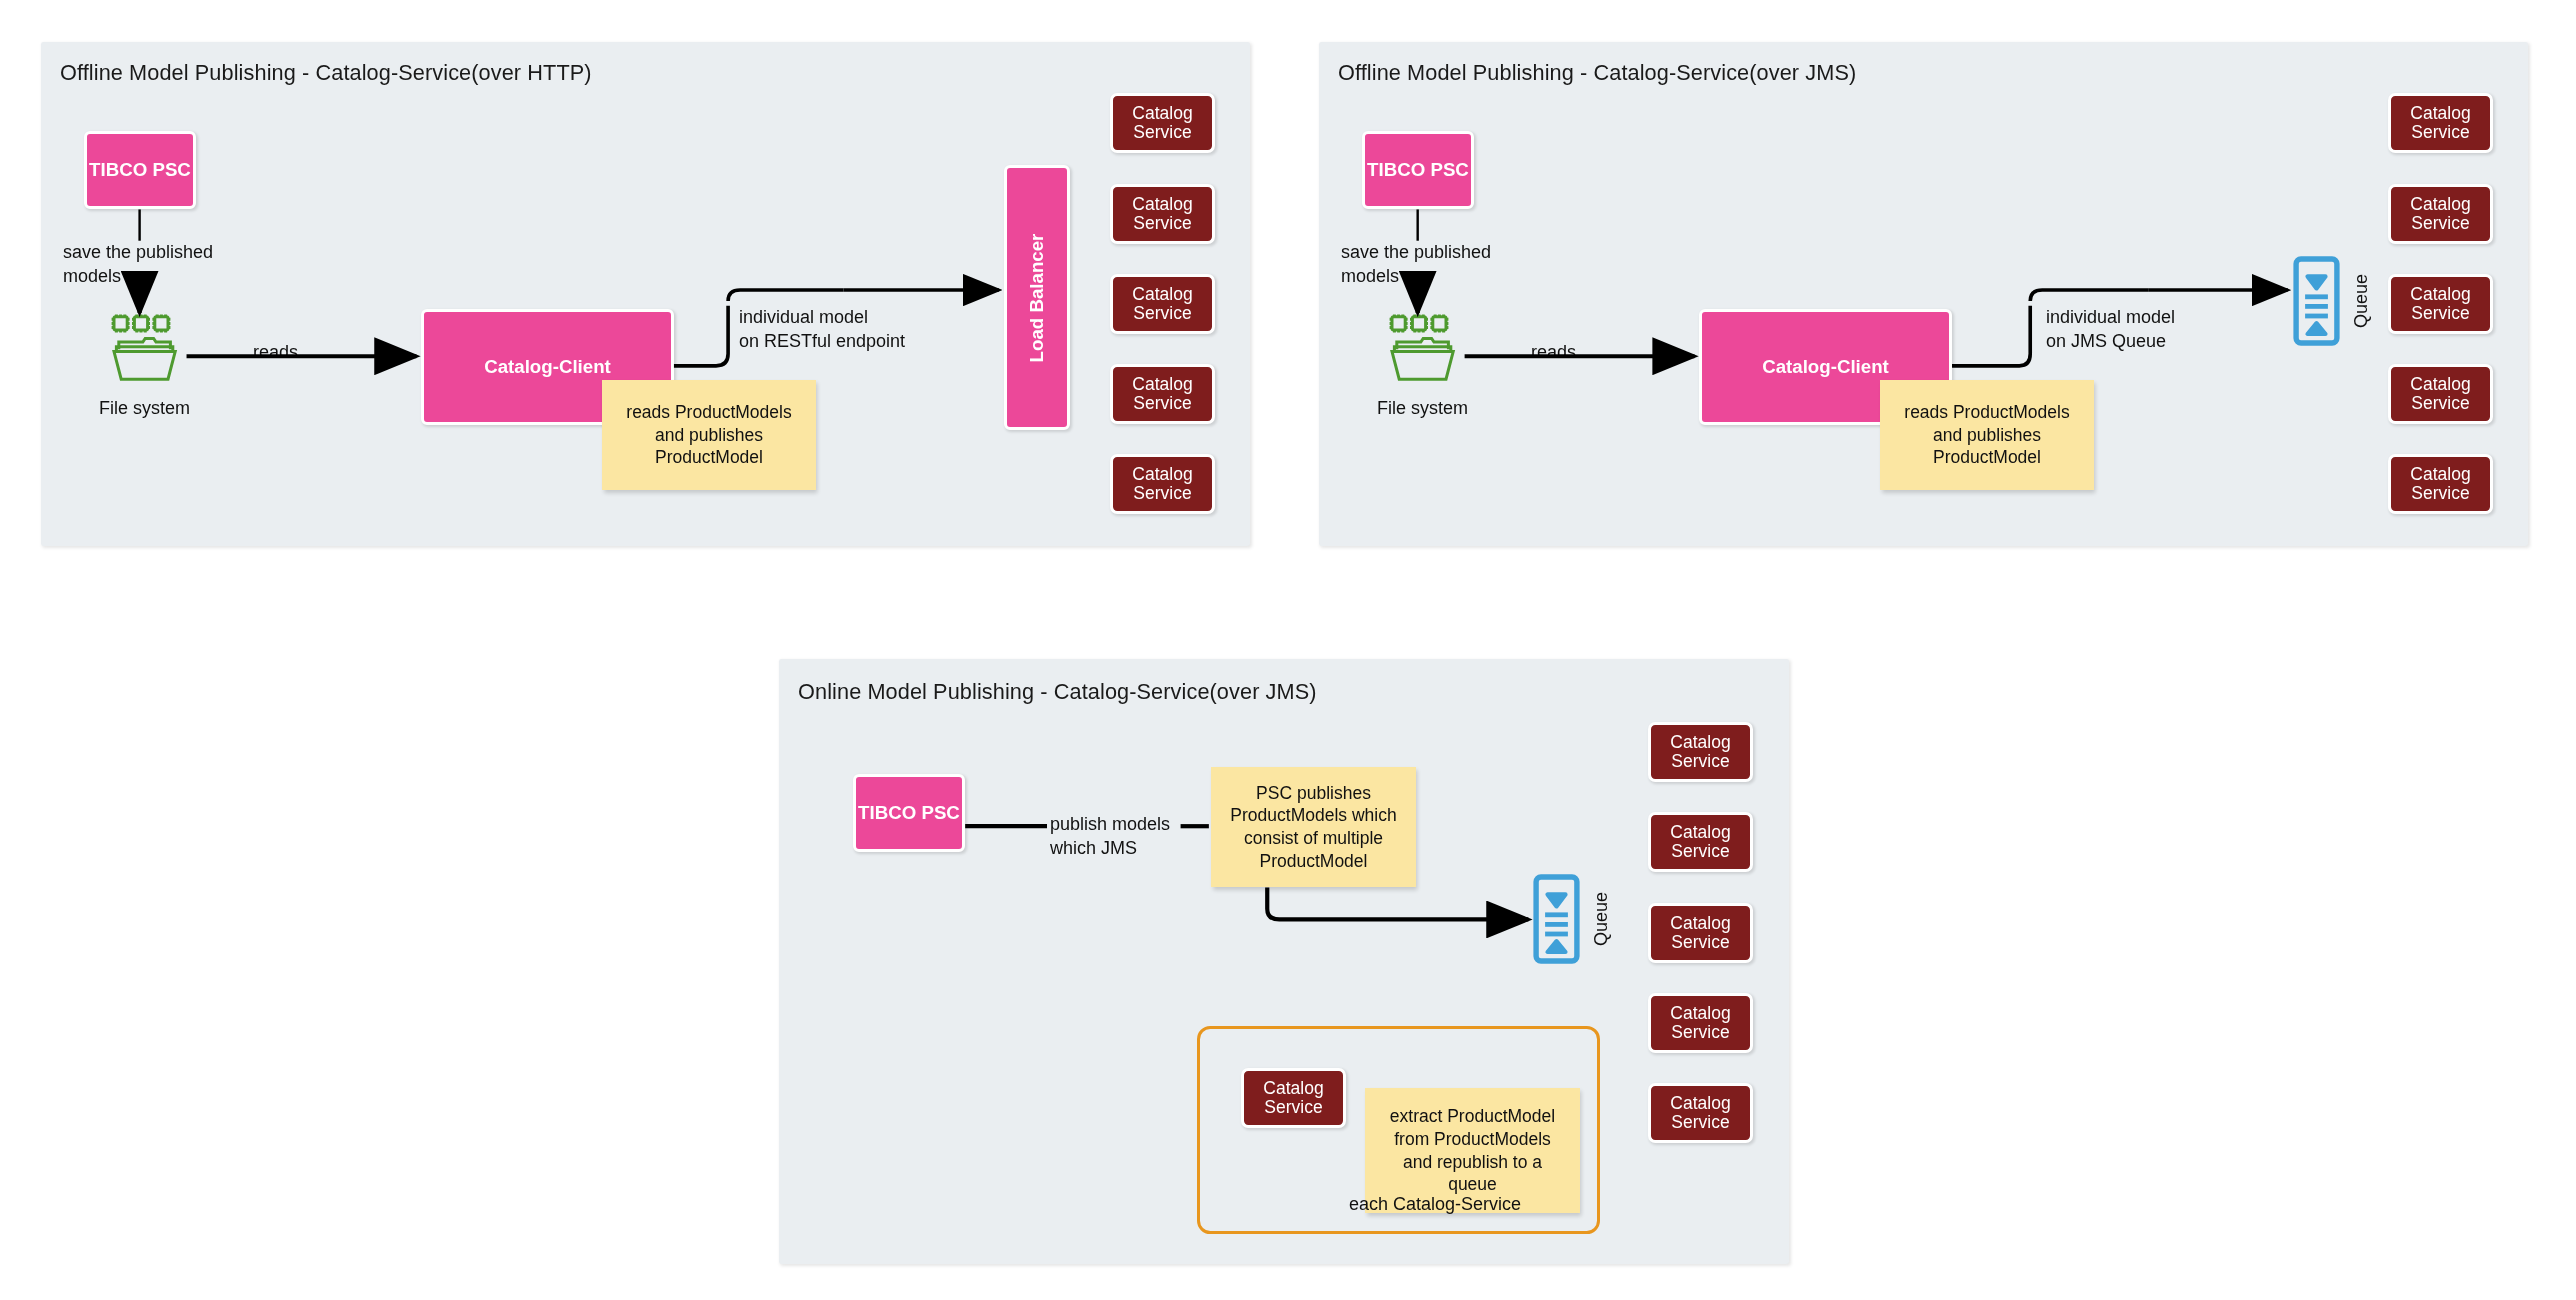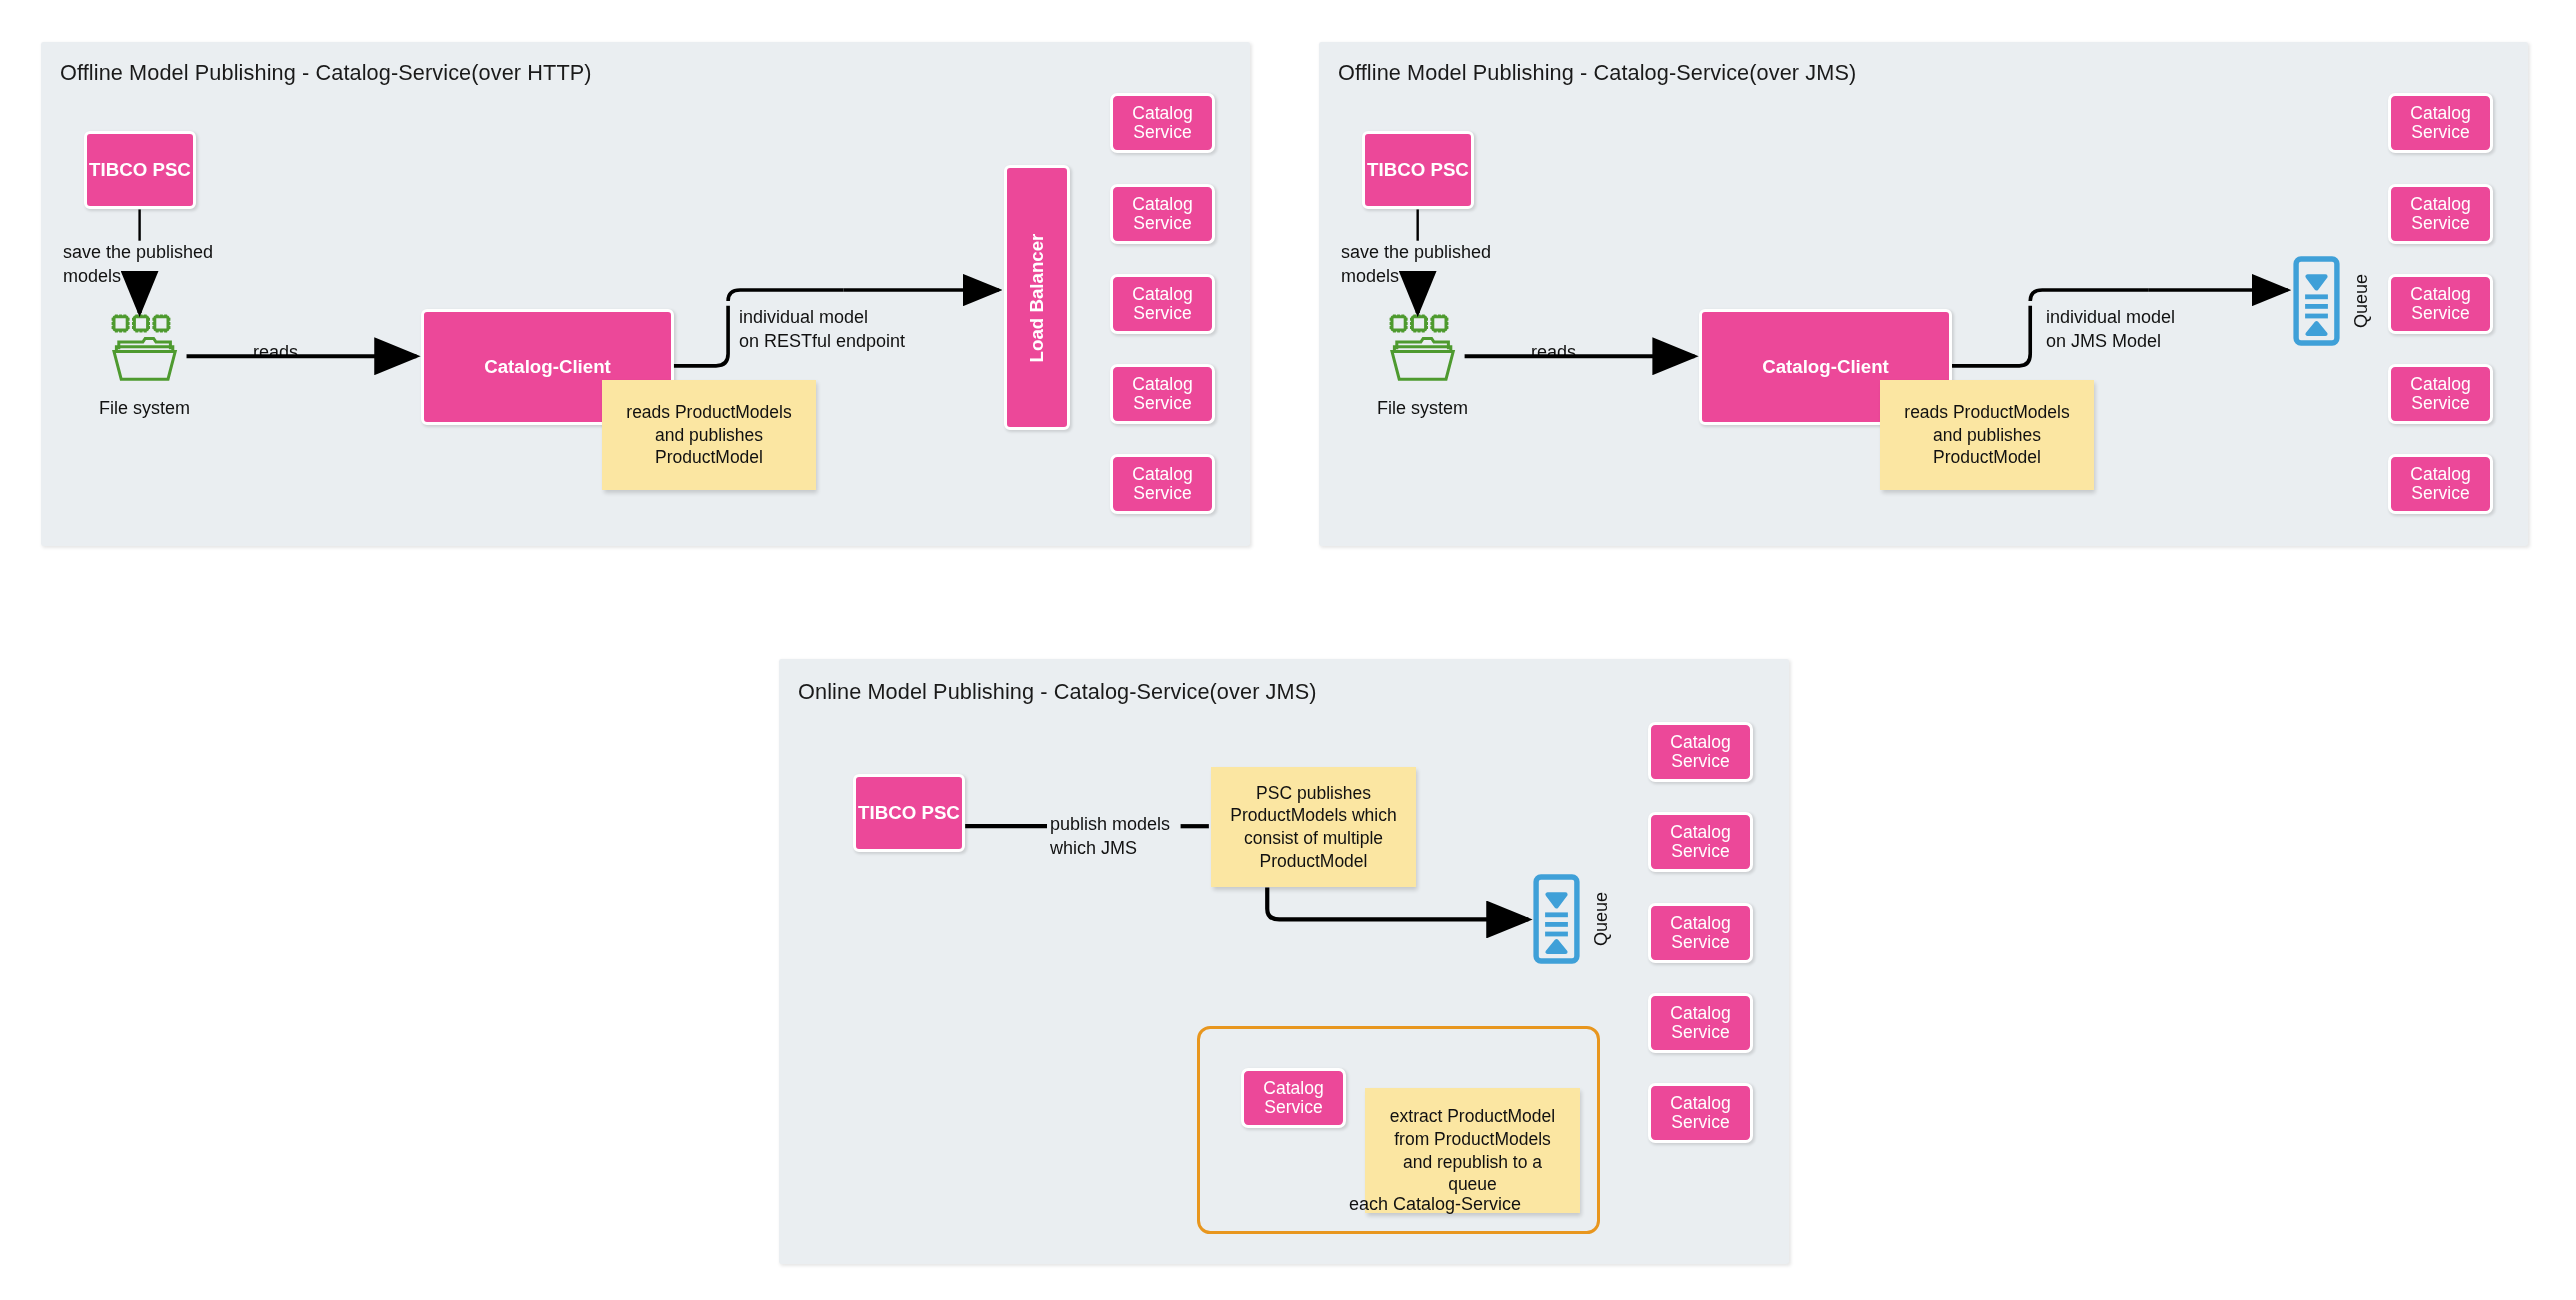--- a/index.html
+++ b/index.html
@@ -36,21 +36,21 @@
     box-shadow:1.2px 1.8px 3px rgba(0,0,0,.13);
   }
   .grey-box.vertical span{
     transform:rotate(-90deg);
     white-space:nowrap;
     display:block;
   }
   
   .blue-box{
     position:absolute;
-    background:#ec4899;
+    background:#7f1d1d;
     border:3px solid #ffffff;
     border-radius:7.2px;
     box-sizing:border-box;
     display:flex;align-items:center;justify-content:center;
     flex-direction:column;
     color:#ffffff;
     font-size:17.5px;
     line-height:1.08;
     text-align:center;
     box-shadow:1.2px 1.8px 3px rgba(0,0,0,.13);
@@ -216,21 +216,21 @@
 </div>
 
 <div class="note" style="left:1880px;top:380px;width:214px;height:110px;">
   <div>reads ProductModels</div>
   <div>and  publishes</div>
   <div>ProductModel</div>
 </div>
 
 <div class="lbl" style="left:2046px;top:306px;">
   <div>individual model</div>
-  <div>on JMS Model</div>
+  <div>on JMS Queue</div>
 </div>
 
 <div class="q-icon" style="left:2293px;top:256px;width:47px;height:90px;">
   <svg width="47" height="90" viewBox="0 0 78 150">
     <rect x="5" y="5" width="68" height="140" rx="8" fill="#eaeef1" stroke="#3fa0d8" stroke-width="9"></rect>
     <path d="M24 34 L54 34 L39 54 Z" fill="#3fa0d8" stroke="#3fa0d8" stroke-width="7" stroke-linejoin="round"></path>
     <rect x="20" y="64" width="38" height="8" fill="#3fa0d8"></rect>
     <rect x="20" y="80" width="38" height="8" fill="#3fa0d8"></rect>
     <rect x="20" y="96" width="38" height="8" fill="#3fa0d8"></rect>
     <path d="M24 130 L54 130 L39 112 Z" fill="#3fa0d8" stroke="#3fa0d8" stroke-width="7" stroke-linejoin="round"></path>

